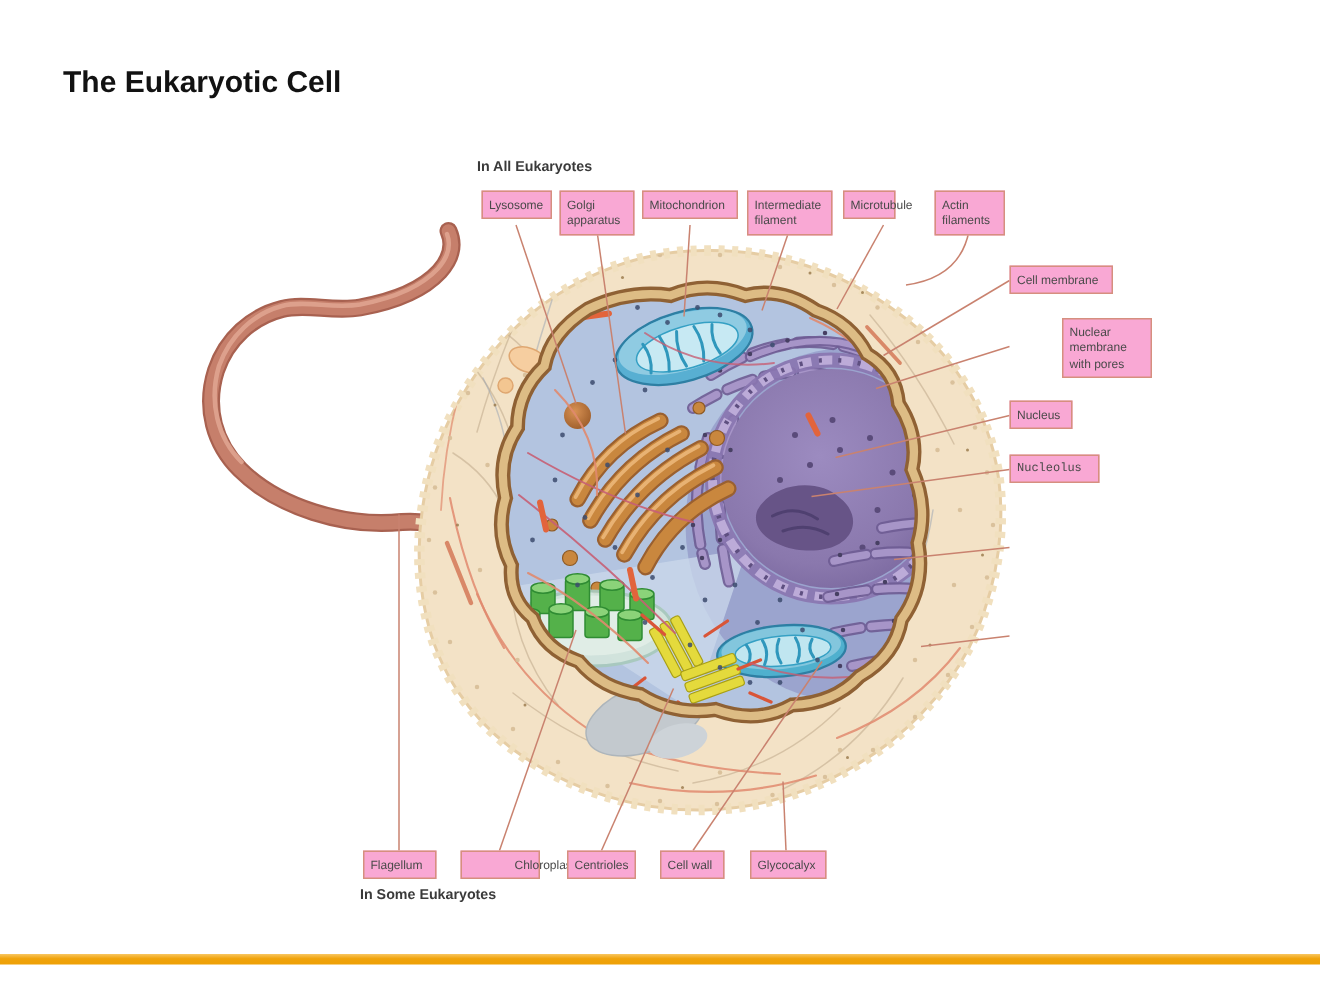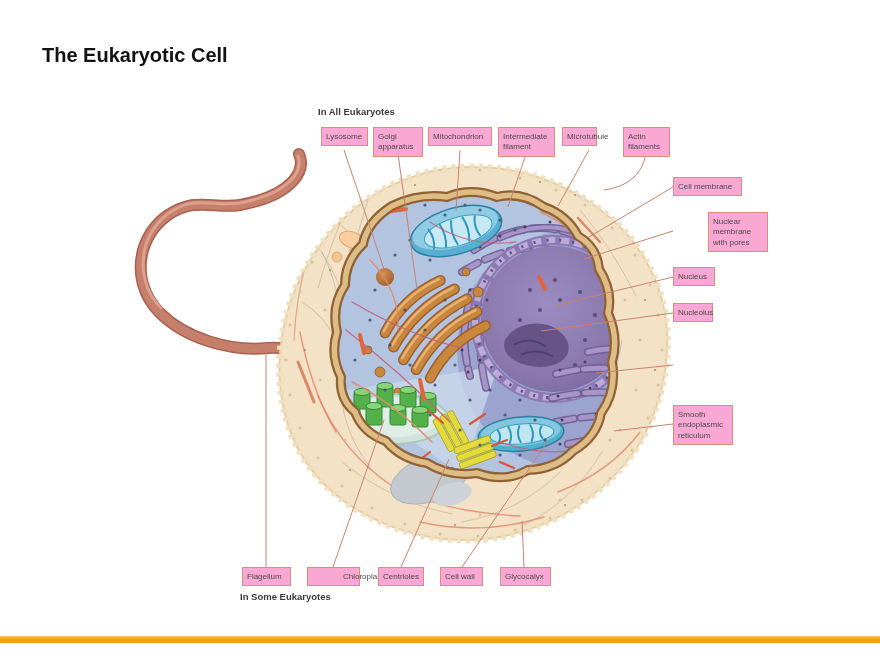--- a/index.html
+++ b/index.html
@@ -17,21 +17,21 @@
   #lb-lysosome{left:321px;top:127px;width:47px;}
   #lb-golgi{left:373px;top:127px;width:50px;}
   #lb-mitochondrion{left:428px;top:127px;width:64px;}
   #lb-intermediate{left:498px;top:127px;width:57px;}
   #lb-microtubule{left:562px;top:127px;width:35px;}
   #lb-actin{left:623px;top:127px;width:47px;}
   
   #lb-cellmembrane{left:673px;top:177px;width:69px;}
   #lb-nucmembrane{left:708px;top:212px;width:60px;}
   #lb-nucleus{left:673px;top:267px;width:42px;}
-  #lb-nucleolus{left:673px;top:303px;width:40px;}
+  #lb-nucleolus{left:673px;top:303px;width:60px;font-family:Liberation Mono, monospace;}
   #lb-roughER{left:673px;top:342px;width:63px;}
   #lb-smoothER{left:673px;top:405px;width:60px;}
   
   #lb-flagellum{left:242px;top:567px;width:49px;}
   #lb-chloroplast{left:307px;top:567px;width:53px;padding-left:35px;}
   #lb-centrioles{left:378px;top:567px;width:46px;}
   #lb-cellwall{left:440px;top:567px;width:43px;}
   #lb-glycocalyx{left:500px;top:567px;width:51px;}
   #hd-all{left:318px;top:106px;}
   #hd-some{left:240px;top:591px;}
@@ -437,21 +437,20 @@
     <div class="lbl" id="lb-golgi">Golgi apparatus</div>
     <div class="lbl" id="lb-mitochondrion">Mitochondrion</div>
     <div class="lbl" id="lb-intermediate">Intermediate filament</div>
     <div class="lbl" id="lb-microtubule">Microtubule</div>
     <div class="lbl" id="lb-actin">Actin filaments</div>
 
     <div class="lbl" id="lb-cellmembrane">Cell membrane</div>
     <div class="lbl" id="lb-nucmembrane">Nuclear membrane with pores</div>
     <div class="lbl" id="lb-nucleus">Nucleus</div>
     <div class="lbl" id="lb-nucleolus">Nucleolus</div>
-    <div class="lbl" id="lb-smoothER">Smooth endoplasmic reticulum</div>
 
     <div class="lbl" id="lb-flagellum">Flagellum</div>
     <div class="lbl" id="lb-chloroplast">Chloroplast</div>
     <div class="lbl" id="lb-centrioles">Centrioles</div>
     <div class="lbl" id="lb-cellwall">Cell wall</div>
     <div class="lbl" id="lb-glycocalyx">Glycocalyx</div>
 
     <div class="grp-head" id="hd-some">In Some Eukaryotes</div>
   </div>
 

